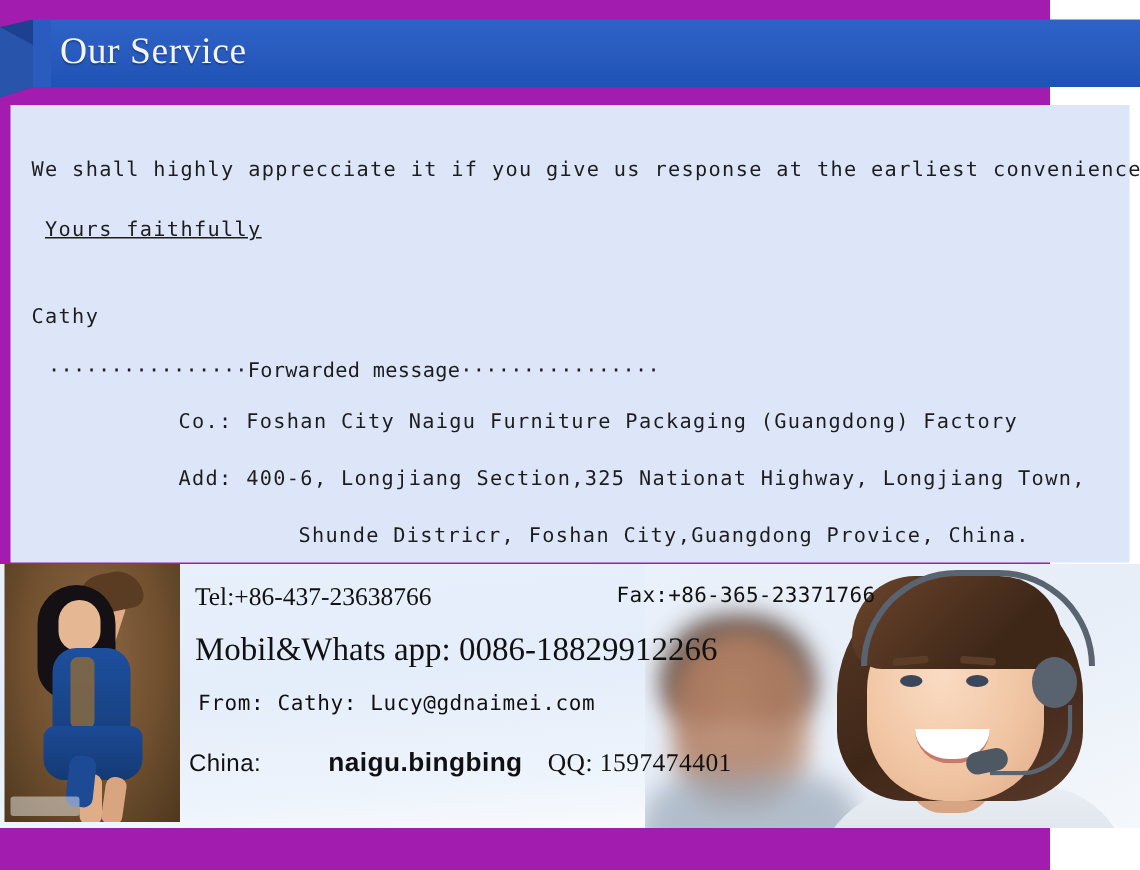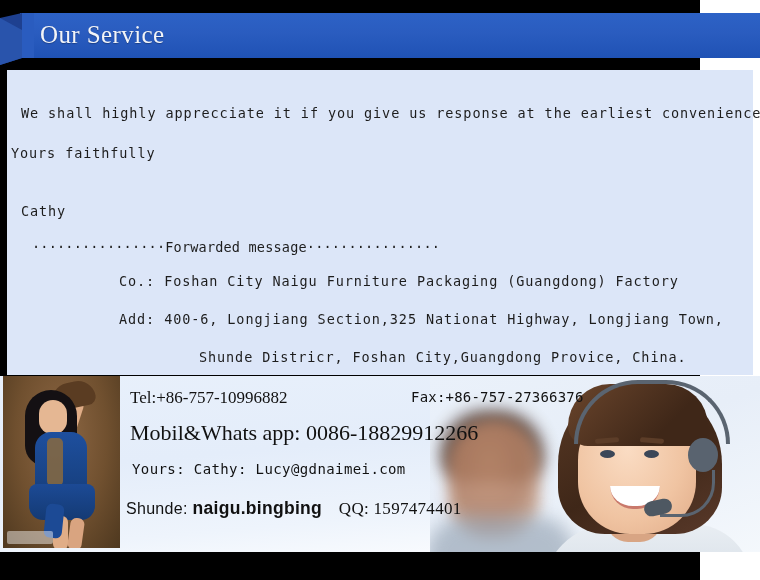--- a/index.html
+++ b/index.html
@@ -11,21 +11,21 @@
     width: 760px;
     height: 580px;
     overflow: hidden;
     font-family: "Liberation Sans", sans-serif;
   }
 
   #page {
     position: relative;
     width: 700px;
     height: 580px;
-    background: #000000;
+    background: #a21caf;
   }
 
   
   #banner-wrap {
     position: absolute;
     left: 0;
     top: 8px;
     width: 760px;
     height: 49px;
   }
@@ -73,21 +73,21 @@
 
   .line {
     position: absolute;
     font-family: "DejaVu Sans Mono", "Liberation Mono", monospace;
     font-size: 13.5px;
     color: #1d1d1d;
     white-space: nowrap;
     letter-spacing: 0.9px;
   }
   #line-appreciate { left: 14px; top: 35px; }
-  #line-yours      { left: 4px; top: 75px; }
+  #line-yours      { left: 23px; top: 75px; text-decoration: underline; }
   #line-cathy      { left: 14px; top: 133px; }
   #line-forwarded  { left: 25px; top: 169px; letter-spacing: 0.2px; }
   #line-co         { left: 112px; top: 203px; }
   #line-add        { left: 112px; top: 241px; }
   #line-district   { left: 192px; top: 279px; }
 
   
   #contact-panel {
     position: absolute;
     left: 0;
@@ -384,20 +384,21 @@
   }
   #contact-skype {
     left: 126px; top: 122px;
     font-family: "Liberation Sans", sans-serif;
     font-size: 16px;
     letter-spacing: 0.3px;
   }
   #skype-handle {
     font-weight: bold;
     font-size: 17.5px;
+    margin-left: 40px;
   }
   #skype-qq {
     font-family: "Liberation Serif", serif;
     font-size: 17px;
     font-weight: 400;
     margin-left: 12px;
   }
 </style>
 </head>
 <body>
@@ -454,24 +455,24 @@
       <div id="model-face"></div>
       <div id="model-torso"></div>
       <div id="model-trim"></div>
       <div id="model-skirt"></div>
       <div id="model-leg-l"></div>
       <div id="model-leg-r"></div>
       <div id="model-boot"></div>
       <div id="model-watermark"></div>
     </div>
 
-    <div class="contact-line" id="contact-tel">Tel:+86-757-10996882</div>
-    <div class="contact-line" id="contact-fax">Fax:+86-757-27366376</div>
+    <div class="contact-line" id="contact-tel">Tel:+86-437-23638766</div>
+    <div class="contact-line" id="contact-fax">Fax:+86-365-23371766</div>
     <div class="contact-line" id="contact-mobil">Mobil&amp;Whats app: 0086-18829912266</div>
-    <div class="contact-line" id="contact-from">Yours: Cathy: Lucy@gdnaimei.com</div>
+    <div class="contact-line" id="contact-from">From: Cathy: Lucy@gdnaimei.com</div>
     <div class="contact-line" id="contact-skype">
-      <span>Shunde:</span>
+      <span>China:</span>
       <span id="skype-handle">naigu.bingbing</span>
       <span id="skype-qq">QQ: 1597474401</span>
     </div>
 
   </div>
 </div>
 
 </body></html>

